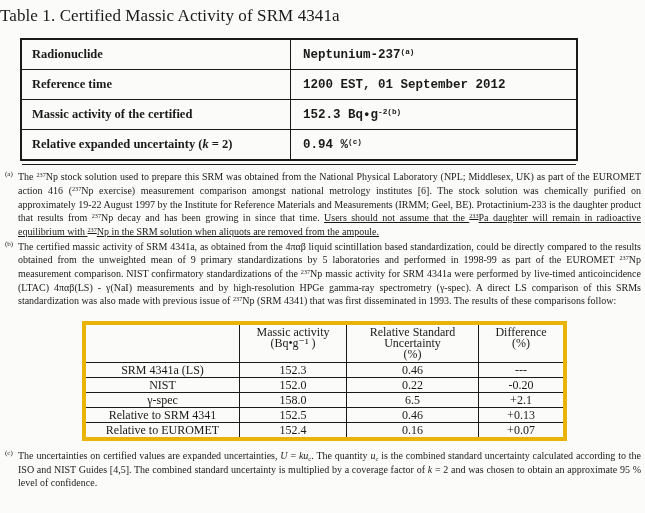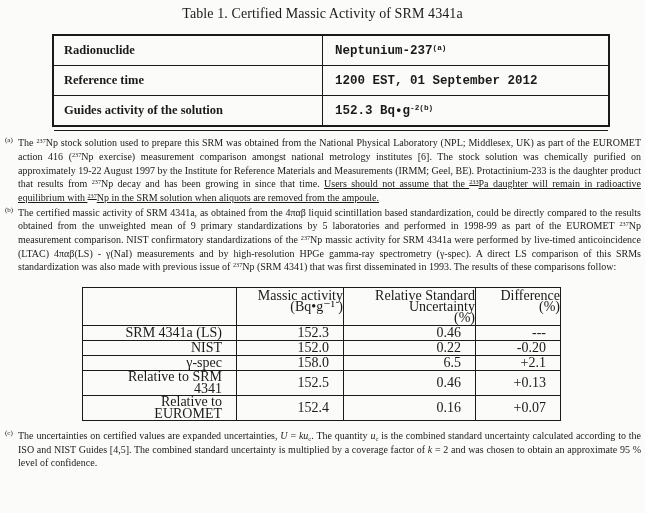--- a/index.html
+++ b/index.html
@@ -7,30 +7,29 @@
     position: relative;
     width: 645px;
     height: 513px;
     background: #fbfbf9;
     color: #1a1a1a;
     font-family: "Liberation Serif", "DejaVu Serif", serif;
     overflow: hidden;
     box-sizing: border-box;
   }
   .title {
-    text-align: center;
     padding-top: 6px;
-    font-size: 14px;
+    font-size: 17px;
     letter-spacing: 0.1px;
   }
   
   .tblwrap {
     position: relative;
     width: 558px;
-    margin: 12px 0 0 52px;
+    margin: 12px 0 0 20px;
   }
   .tblwrap::after {
     content: "";
     position: absolute;
     left: 2px; right: 2px; bottom: -4px;
     height: 1px;
     background: #1a1a1a;
   }
   .main-table {
     border-collapse: collapse;
@@ -64,23 +63,23 @@
   }
   .fmarker {
     position: absolute;
     left: 0; top: -2px;
     font-size: 7px;
   }
   
   .cmp-wrap { margin: 13px 0 8px 77px; }
   .cmp-table {
     border-collapse: collapse;
-    font-size: 14px;
-    text-align: right;
-    border: 1px solid #eab308;
+    font-size: 12px;
+    text-align: center;
+    border: 4px solid #eab308;
   }
   .cmp-table th, .cmp-table td {
     border: 1px solid #1a1a1a;
     font-weight: normal;
     padding: 0 14px;
   }
   .cmp-table th {
     line-height: 11px;
     white-space: pre-line;
     padding: 2px 0;
@@ -104,22 +103,26 @@
       <tbody>
         <tr>
           <td class="lbl"><span>Radionuclide</span></td>
           <td class="val"><span>Neptunium-237</span><span class="sup">(a)</span></td>
         </tr>
         <tr>
           <td class="lbl"><span>Reference time</span></td>
           <td class="val"><span>1200 EST, 01 September 2012</span></td>
         </tr>
         <tr>
-          <td class="lbl"><span>Guides activity of the solution</span></td>
+          <td class="lbl"><span>Massic activity of the certified</span></td>
           <td class="val"><span>152.3 Bq•g</span><span class="sup">-2(b)</span></td>
+        </tr>
+        <tr>
+          <td class="lbl"><span>Relative expanded uncertainty (</span><span class="i">k</span><span> = 2)</span></td>
+          <td class="val"><span>0.94 %</span><span class="sup">(c)</span></td>
         </tr>
       </tbody>
     </table>
   </div>
 
   <div class="footnotes">
 
     <div class="footnote">
       <span class="fmarker">(a)</span>
       <span class="ftext"><span>The </span><span class="sup">237</span><span>Np stock solution used to prepare this SRM was obtained from the National Physical Laboratory (NPL; Middlesex, UK) as part of the EUROMET action 416 (</span><span class="sup">237</span><span>Np exercise) measurement comparison amongst national metrology institutes [6].  The stock solution was chemically purified on approximately 19-22 August 1997 by the Institute for Reference Materials and Measurements (IRMM; Geel, BE).  Protactinium-233 is the daughter product that results from </span><span class="sup">237</span><span>Np decay and has been growing in since that time.  </span><span class="u">Users should not assume that the </span><span class="sup u">233</span><span class="u">Pa daughter will remain in radioactive equilibrium with </span><span class="sup u">237</span><span class="u">Np in the SRM solution when aliquots are removed from the ampoule.</span></span>

